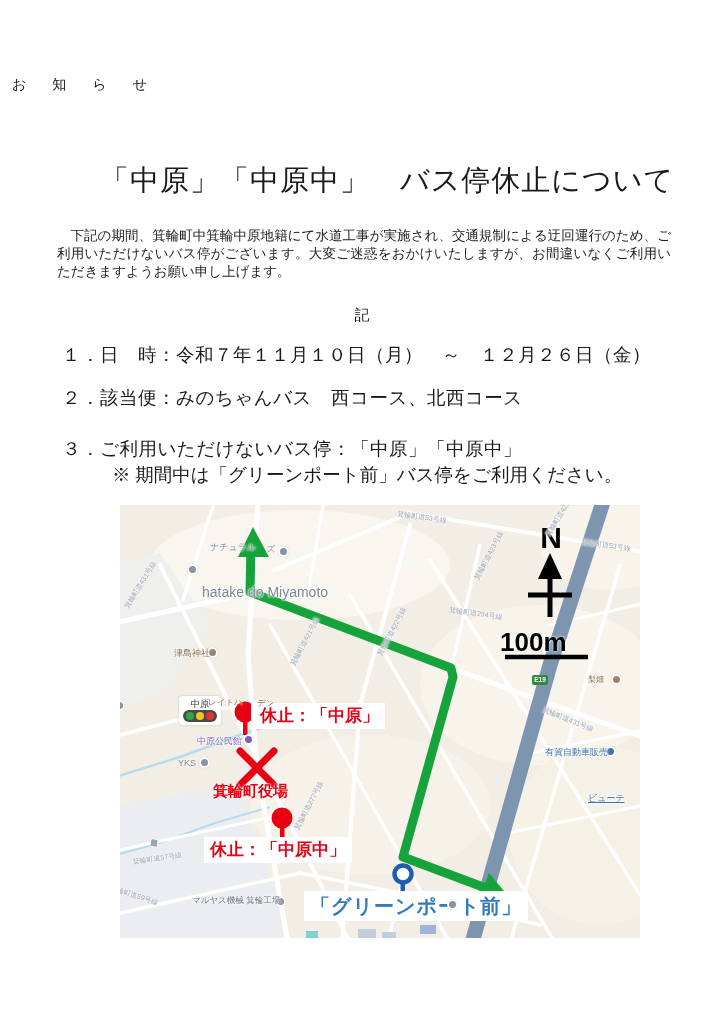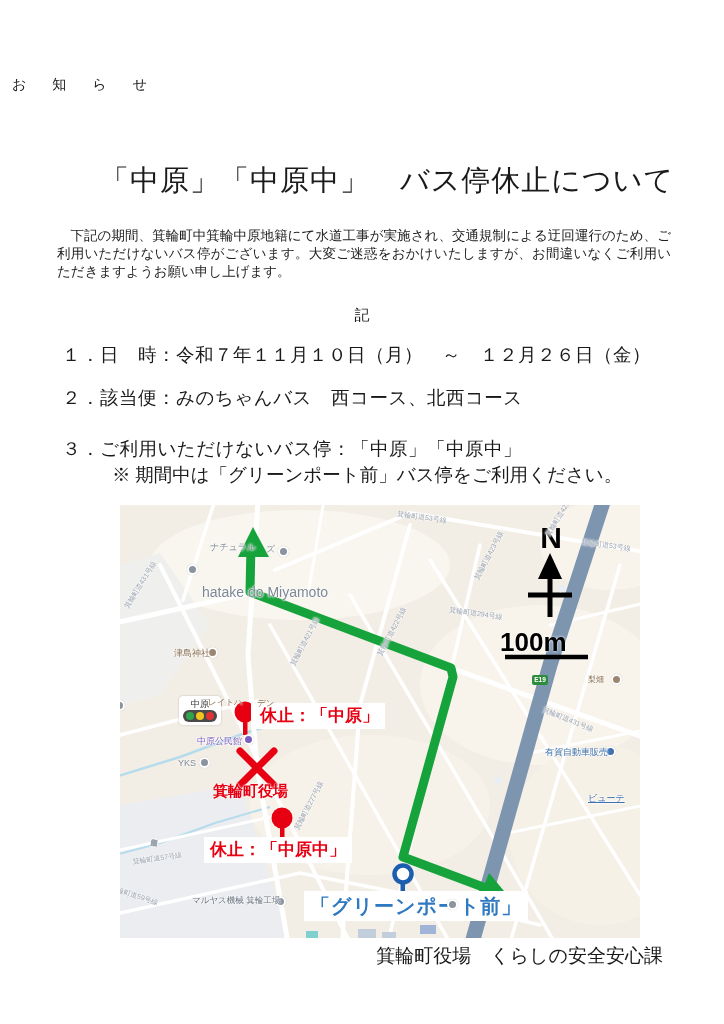--- a/index.html
+++ b/index.html
@@ -203,15 +203,14 @@
     <div class="rlabel halo" style="left:425px; top:200px; transform:rotate(22deg);">箕輪町道431号線</div>
     <div class="rlabel halo" style="left:172px; top:322px; transform:rotate(-62deg);">箕輪町道277号線</div>
     <div class="rlabel halo vtext" style="left:30px; top:328px; transform:rotate(8deg);">伊那中部広域農道</div>
     <div class="rlabel halo" style="left:-8px;  top:378px; transform:rotate(18deg);">箕輪町道59号線</div>
     <div class="rlabel halo" style="left:12px;  top:352px; transform:rotate(-8deg);">箕輪町道57号線</div>
     <div class="rlabel rlabel-road vtext" style="left:434px; top:76px;  transform:rotate(-17deg);">中央自動車道</div>
     <div class="rlabel rlabel-road vtext" style="left:370px; top:268px; transform:rotate(-17deg);">中央自動車道</div>
 
   </div>
 
-  <div class="footer">箕輪町役場　くらしの安全安心課</div>
 
 </div>
 
 </body></html>

